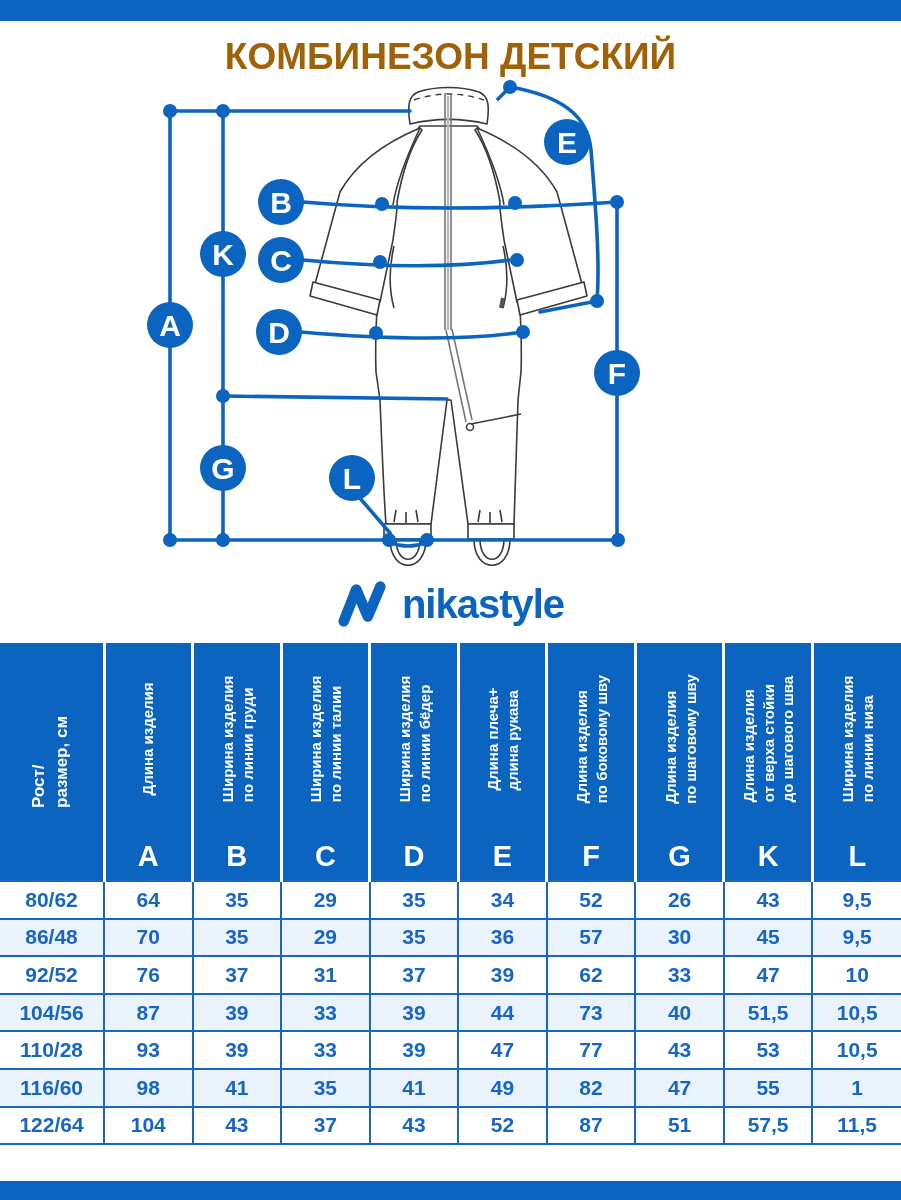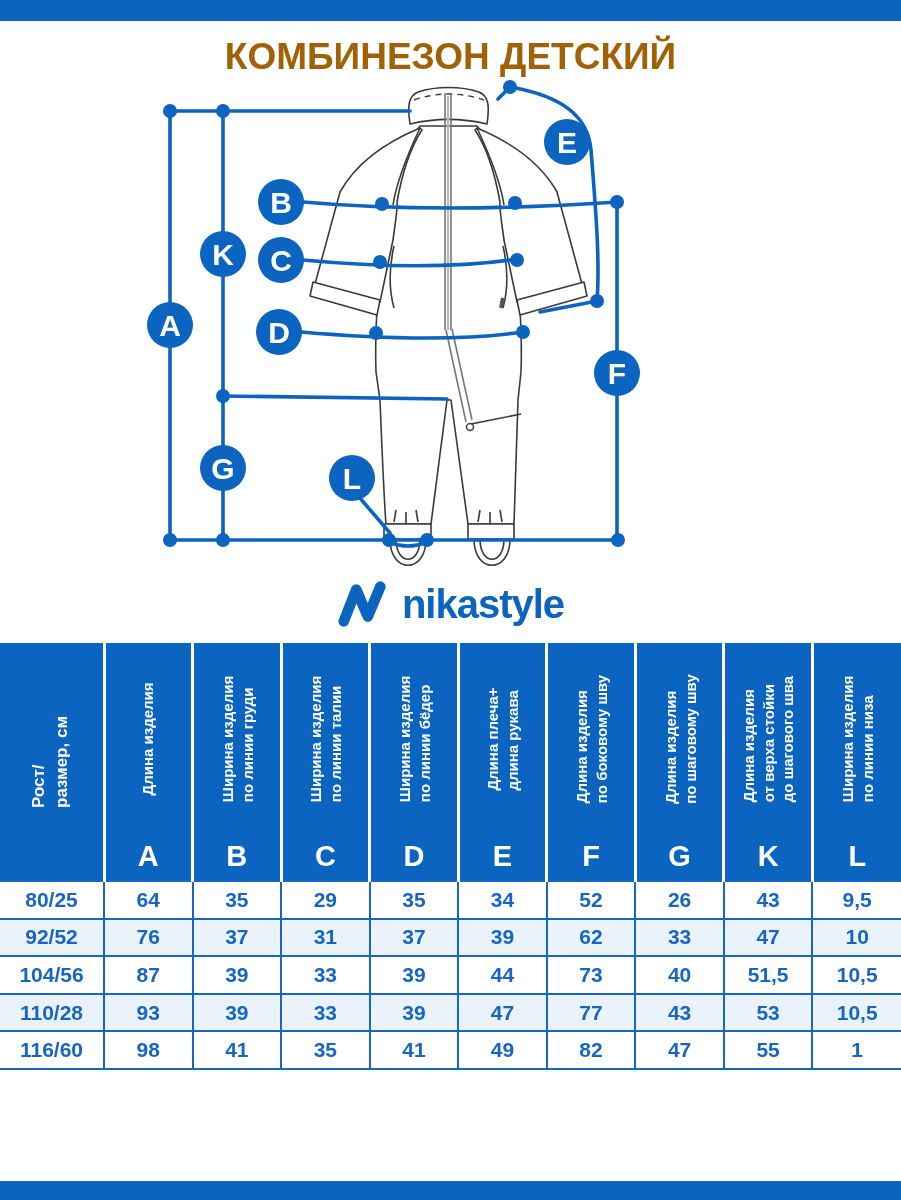--- a/index.html
+++ b/index.html
@@ -275,29 +275,41 @@
             <div class="hrot">
               <span>Ширина изделия
 по линии низа</span>
             </div>
             <div class="hletter">L</div>
           </th>
         </tr>
       </thead>
     <tbody id="table-body">
         <tr>
-          <td>80/25</td>
+          <td>80/62</td>
           <td>64</td>
           <td>35</td>
           <td>29</td>
           <td>35</td>
           <td>34</td>
           <td>52</td>
           <td>26</td>
           <td>43</td>
+          <td>9,5</td>
+        </tr>
+        <tr>
+          <td>86/48</td>
+          <td>70</td>
+          <td>35</td>
+          <td>29</td>
+          <td>35</td>
+          <td>36</td>
+          <td>57</td>
+          <td>30</td>
+          <td>45</td>
           <td>9,5</td>
         </tr>
         <tr>
           <td>92/52</td>
           <td>76</td>
           <td>37</td>
           <td>31</td>
           <td>37</td>
           <td>39</td>
           <td>62</td>
@@ -334,17 +346,29 @@
           <td>98</td>
           <td>41</td>
           <td>35</td>
           <td>41</td>
           <td>49</td>
           <td>82</td>
           <td>47</td>
           <td>55</td>
           <td>1</td>
         </tr>
+        <tr>
+          <td>122/64</td>
+          <td>104</td>
+          <td>43</td>
+          <td>37</td>
+          <td>43</td>
+          <td>52</td>
+          <td>87</td>
+          <td>51</td>
+          <td>57,5</td>
+          <td>11,5</td>
+        </tr>
       </tbody>
   </table>
 </div>
 
 <div class="bottombar"></div>
 
 </body></html>

